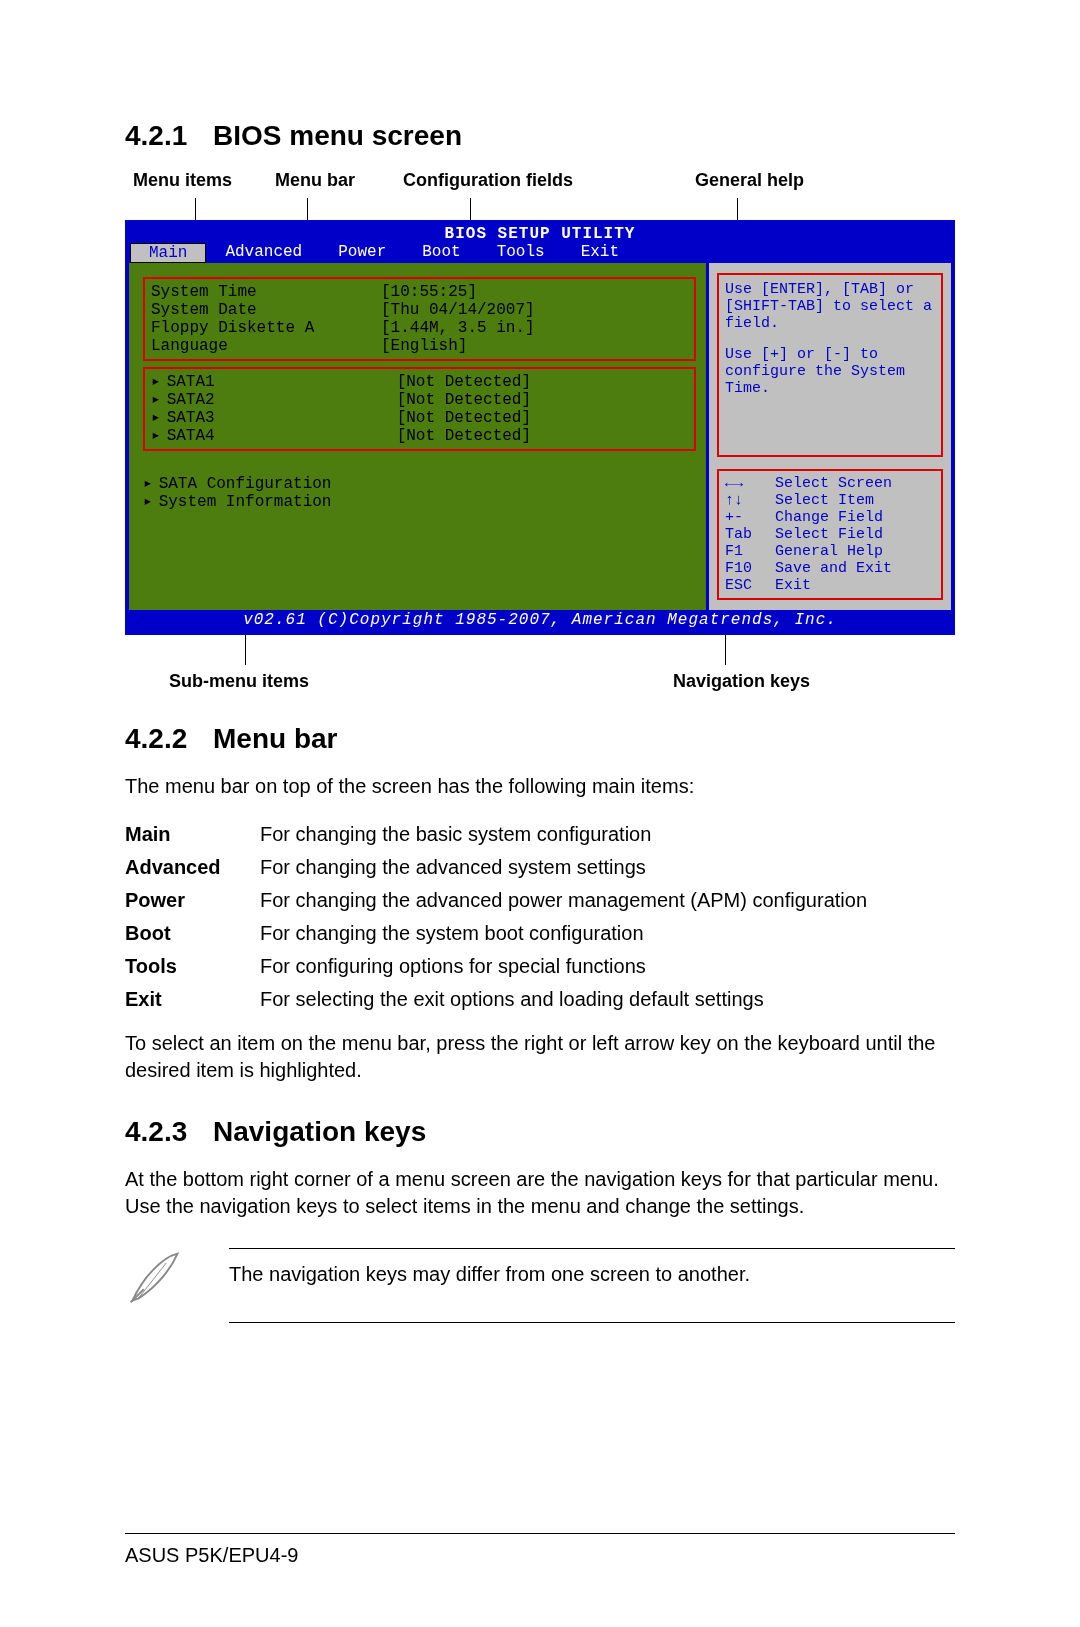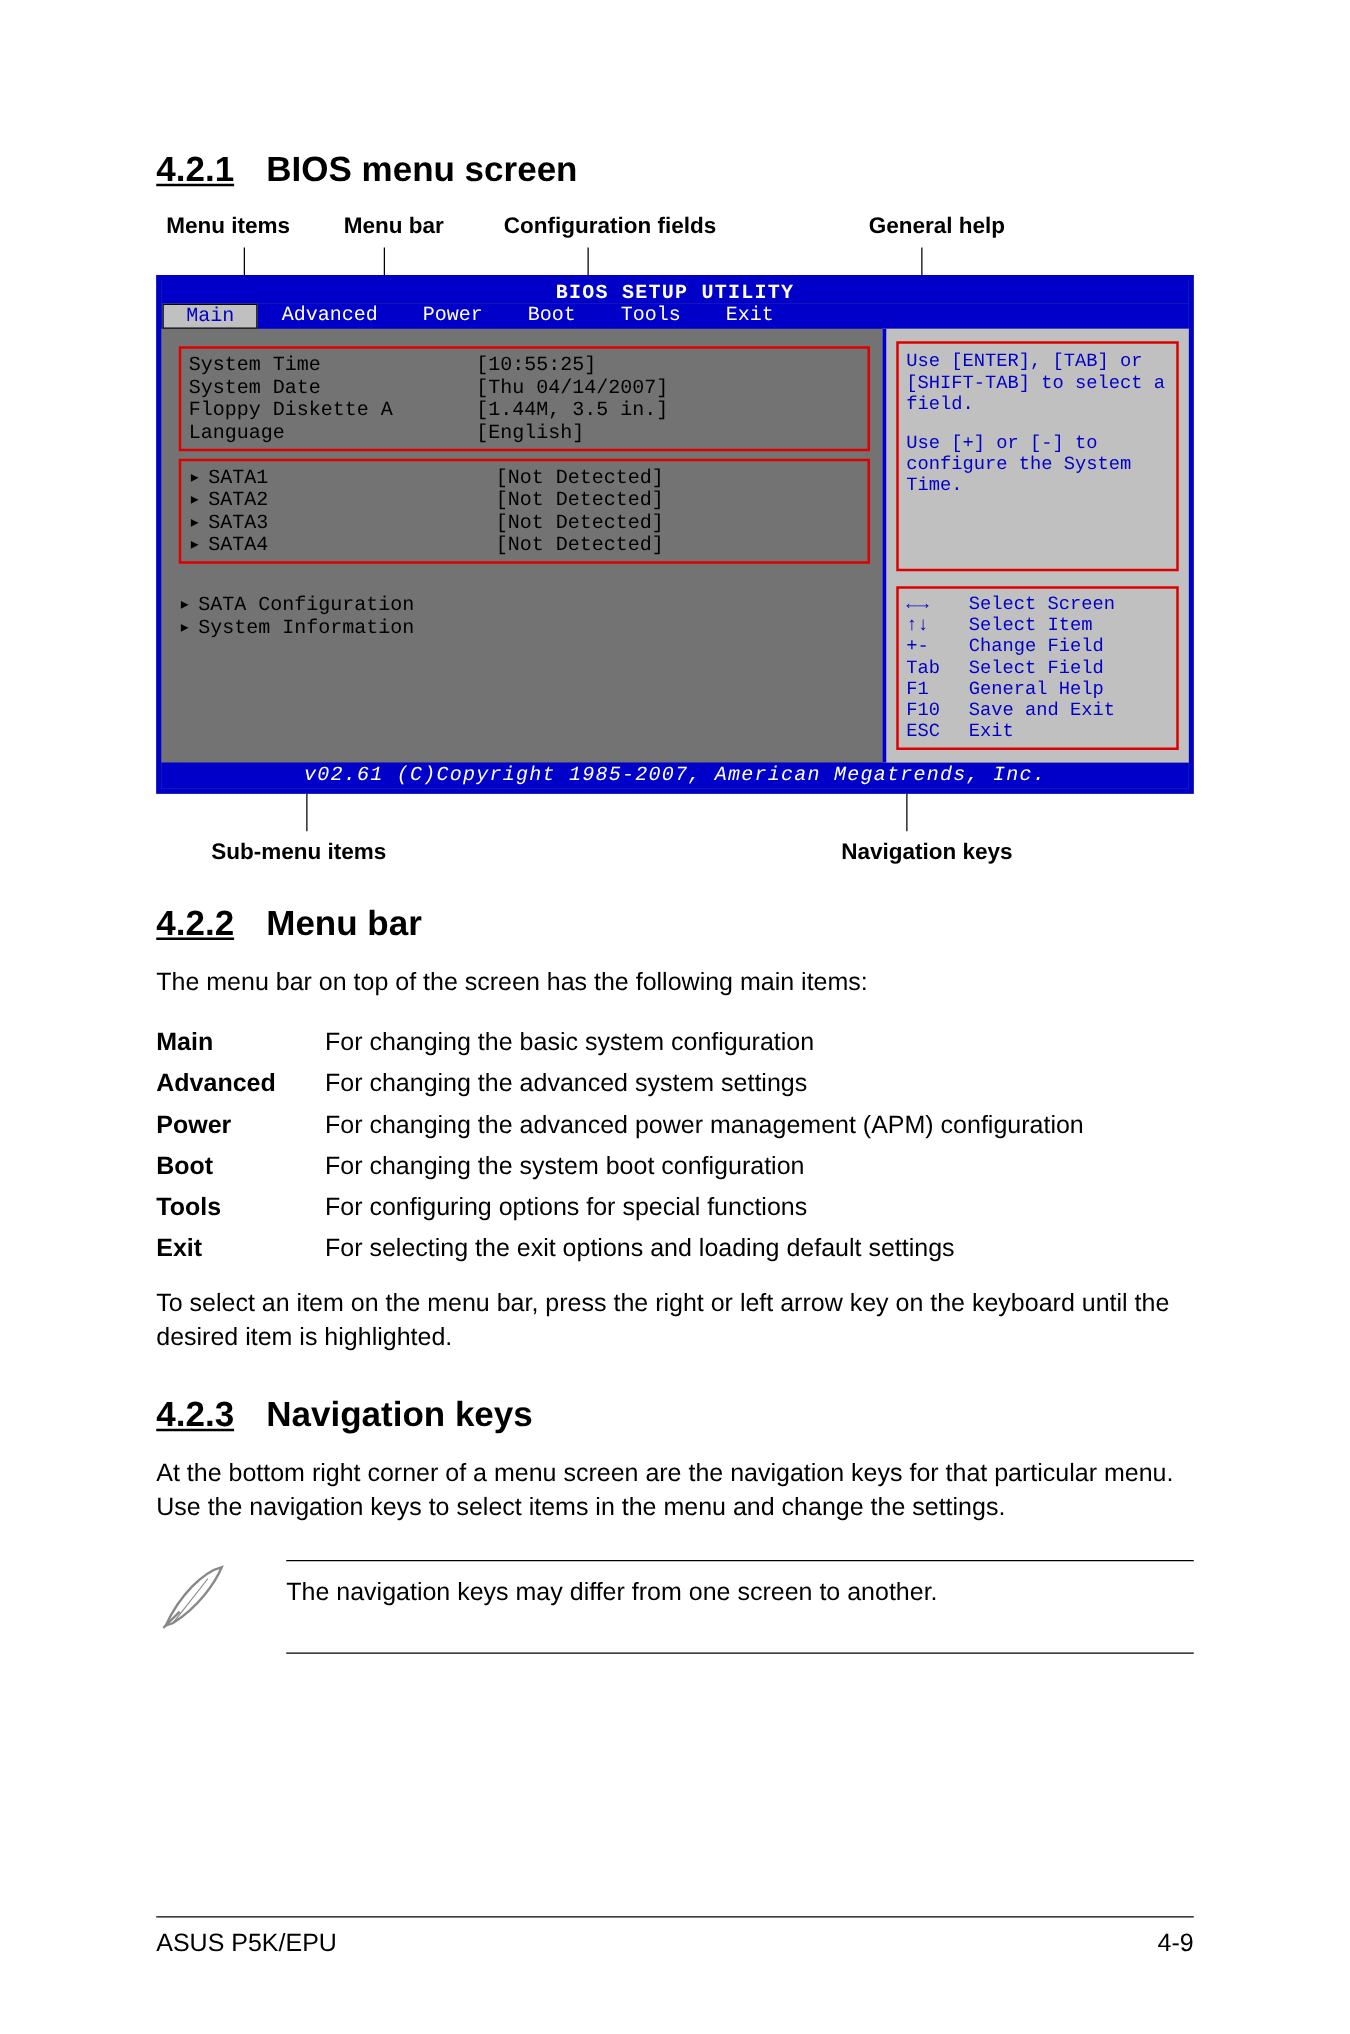--- a/index.html
+++ b/index.html
@@ -6,30 +6,30 @@
   body {
     background: #fff;
     font-family: Arial, Helvetica, sans-serif;
     color: #000;
     width: 1080px;
     height: 1627px;
     position: relative;
     padding: 120px 125px 70px 125px;
   }
   h2.section-title { font-size: 28px; font-weight: bold; margin-bottom: 18px; }
-  h2.section-title .num { display: inline-block; width: 88px; text-decoration: underline; }
+  h2.section-title .num { display: inline-block; width: 88px; }
   .callout-labels { position: relative; height: 28px; font-size: 18px; font-weight: bold; }
   .callout-labels span { position: absolute; }
   .callout-lines-top, .callout-lines-bottom { position: relative; height: 22px; }
   .vline { position: absolute; width: 1px; background: #000; height: 22px; }
 
   
   .bios {
     border: 4px solid #0000c8;
-    background: #737373;
+    background: #4d7c0f;
     color: #fff;
     font-family: "Courier New", monospace;
     font-size: 16px;
     line-height: 18px;
   }
   .bios-header { background: #0000c8; text-align: center; color: #fff; font-weight: bold; letter-spacing: 1px; padding-top: 1px; }
   .bios-tabs { display: flex; background: #0000c8; color: #fff; }
   .bios-tab { padding: 0 18px; }
   .bios-tab.sel { background: #c0c0c0; color: #0000c8; border: 1px solid #000; margin: 0 1px; }
   .bios-body { display: flex; color: #000; }
@@ -52,21 +52,21 @@
   .section { margin-top: 32px; }
   p.body { font-size: 20px; line-height: 27px; margin-top: 8px; }
   table.defs { border-collapse: collapse; font-size: 20px; line-height: 27px; margin-top: 18px; width: 100%; }
   table.defs td { padding: 3px 0; vertical-align: top; }
   table.defs td.term { font-weight: bold; width: 135px; }
 
   .note-block { display: flex; align-items: flex-start; gap: 44px; margin-top: 28px; }
   .note-block .quill { width: 60px; height: 60px; flex-shrink: 0; }
   .note-block .note-body { flex: 1; border-top: 1px solid #000; border-bottom: 1px solid #000; padding: 14px 0 36px; font-size: 20px; }
 
-  .page-footer { position: absolute; left: 125px; right: 125px; bottom: 60px; display: flex; justify-content: space-between; border-top: 1px solid #000; padding-top: 10px; font-size: 20px; }
+  .page-footer { position: absolute; left: 125px; right: 125px; bottom: 60px; display: flex; border-top: 1px solid #000; padding-top: 10px; font-size: 20px; }
 </style>
 </head>
 <body>
 
 <h2 class="section-title">
   <span class="num">4.2.1</span><span>BIOS menu screen</span>
 </h2>
 
 <div class="callout-labels">
   <span style="left:8px">Menu items</span>

